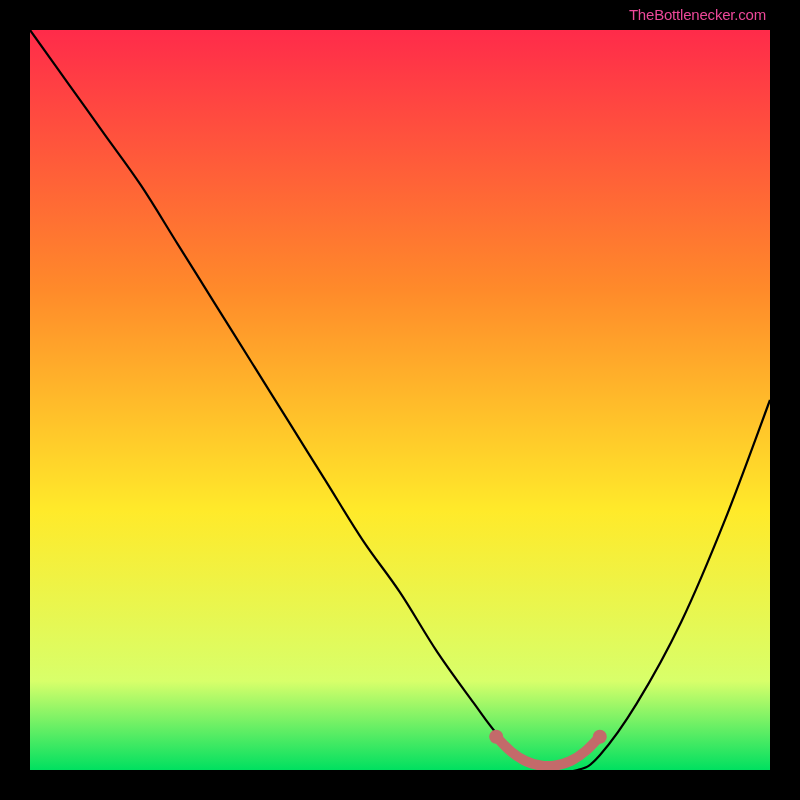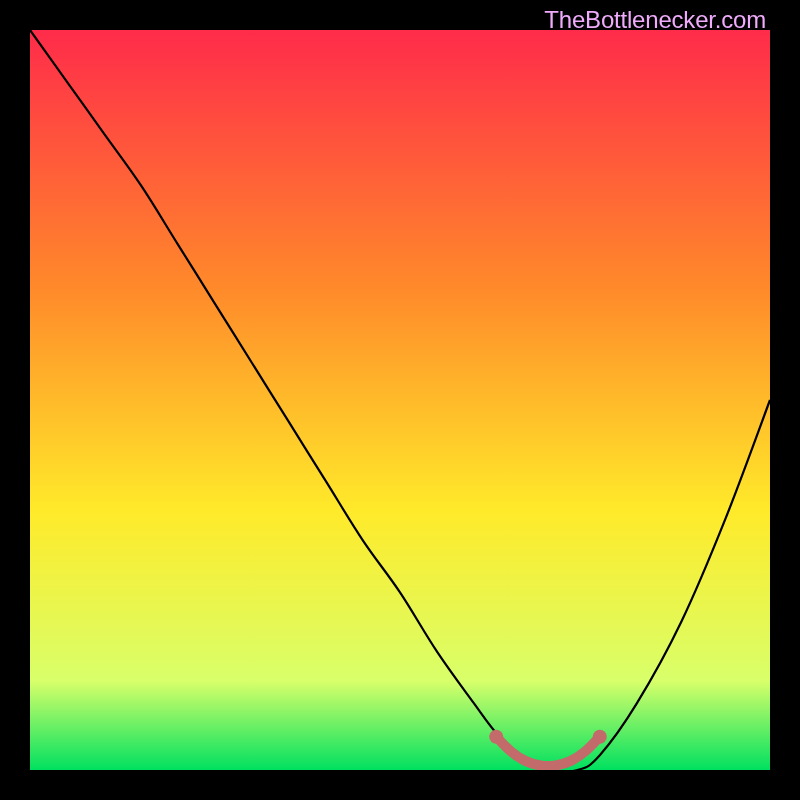--- a/index.html
+++ b/index.html
@@ -23,22 +23,22 @@
     position: absolute;
     left: 0;
     top: 0;
     width: 740px;
     height: 740px;
   }
   .attribution {
     position: absolute;
     top: 6px;
     right: 34px;
-    color: #f0abfc;
-    font-size: 24px;
+    color: #ec4899;
+    font-size: 15px;
     font-weight: 500;
     letter-spacing: -0.2px;
   }
   svg {
     display: block;
   }
 </style>
 </head>
 <body>
 

